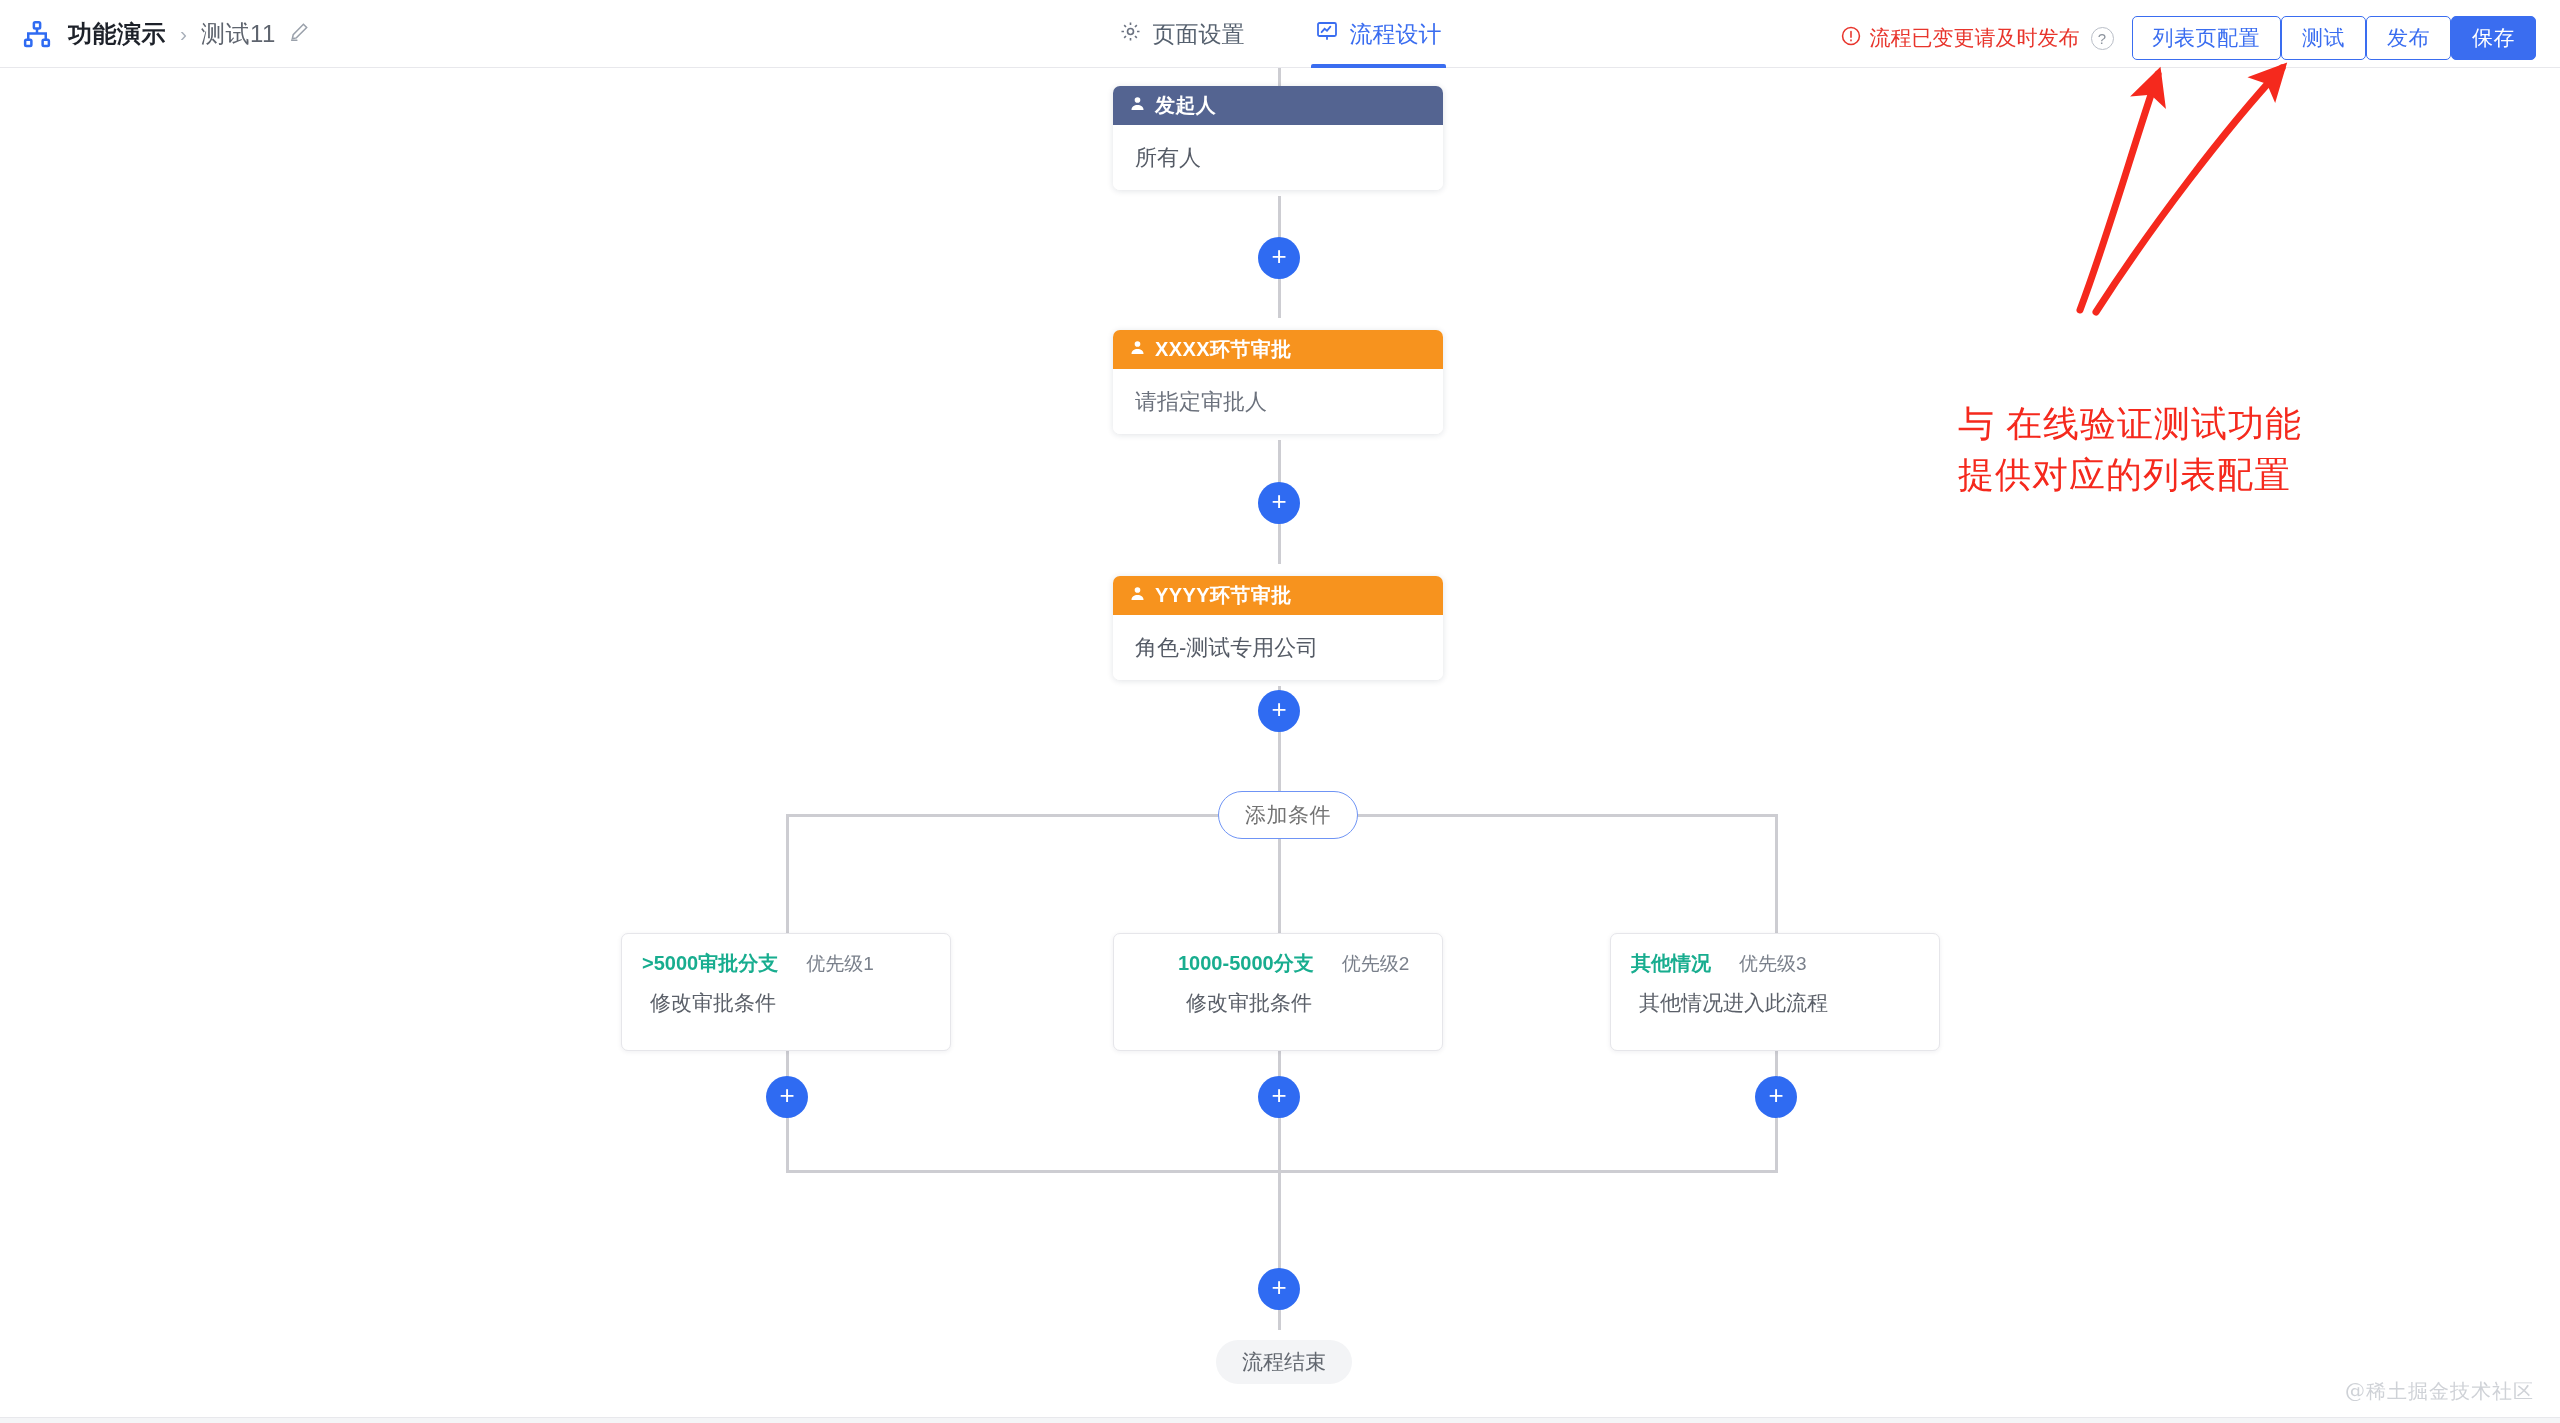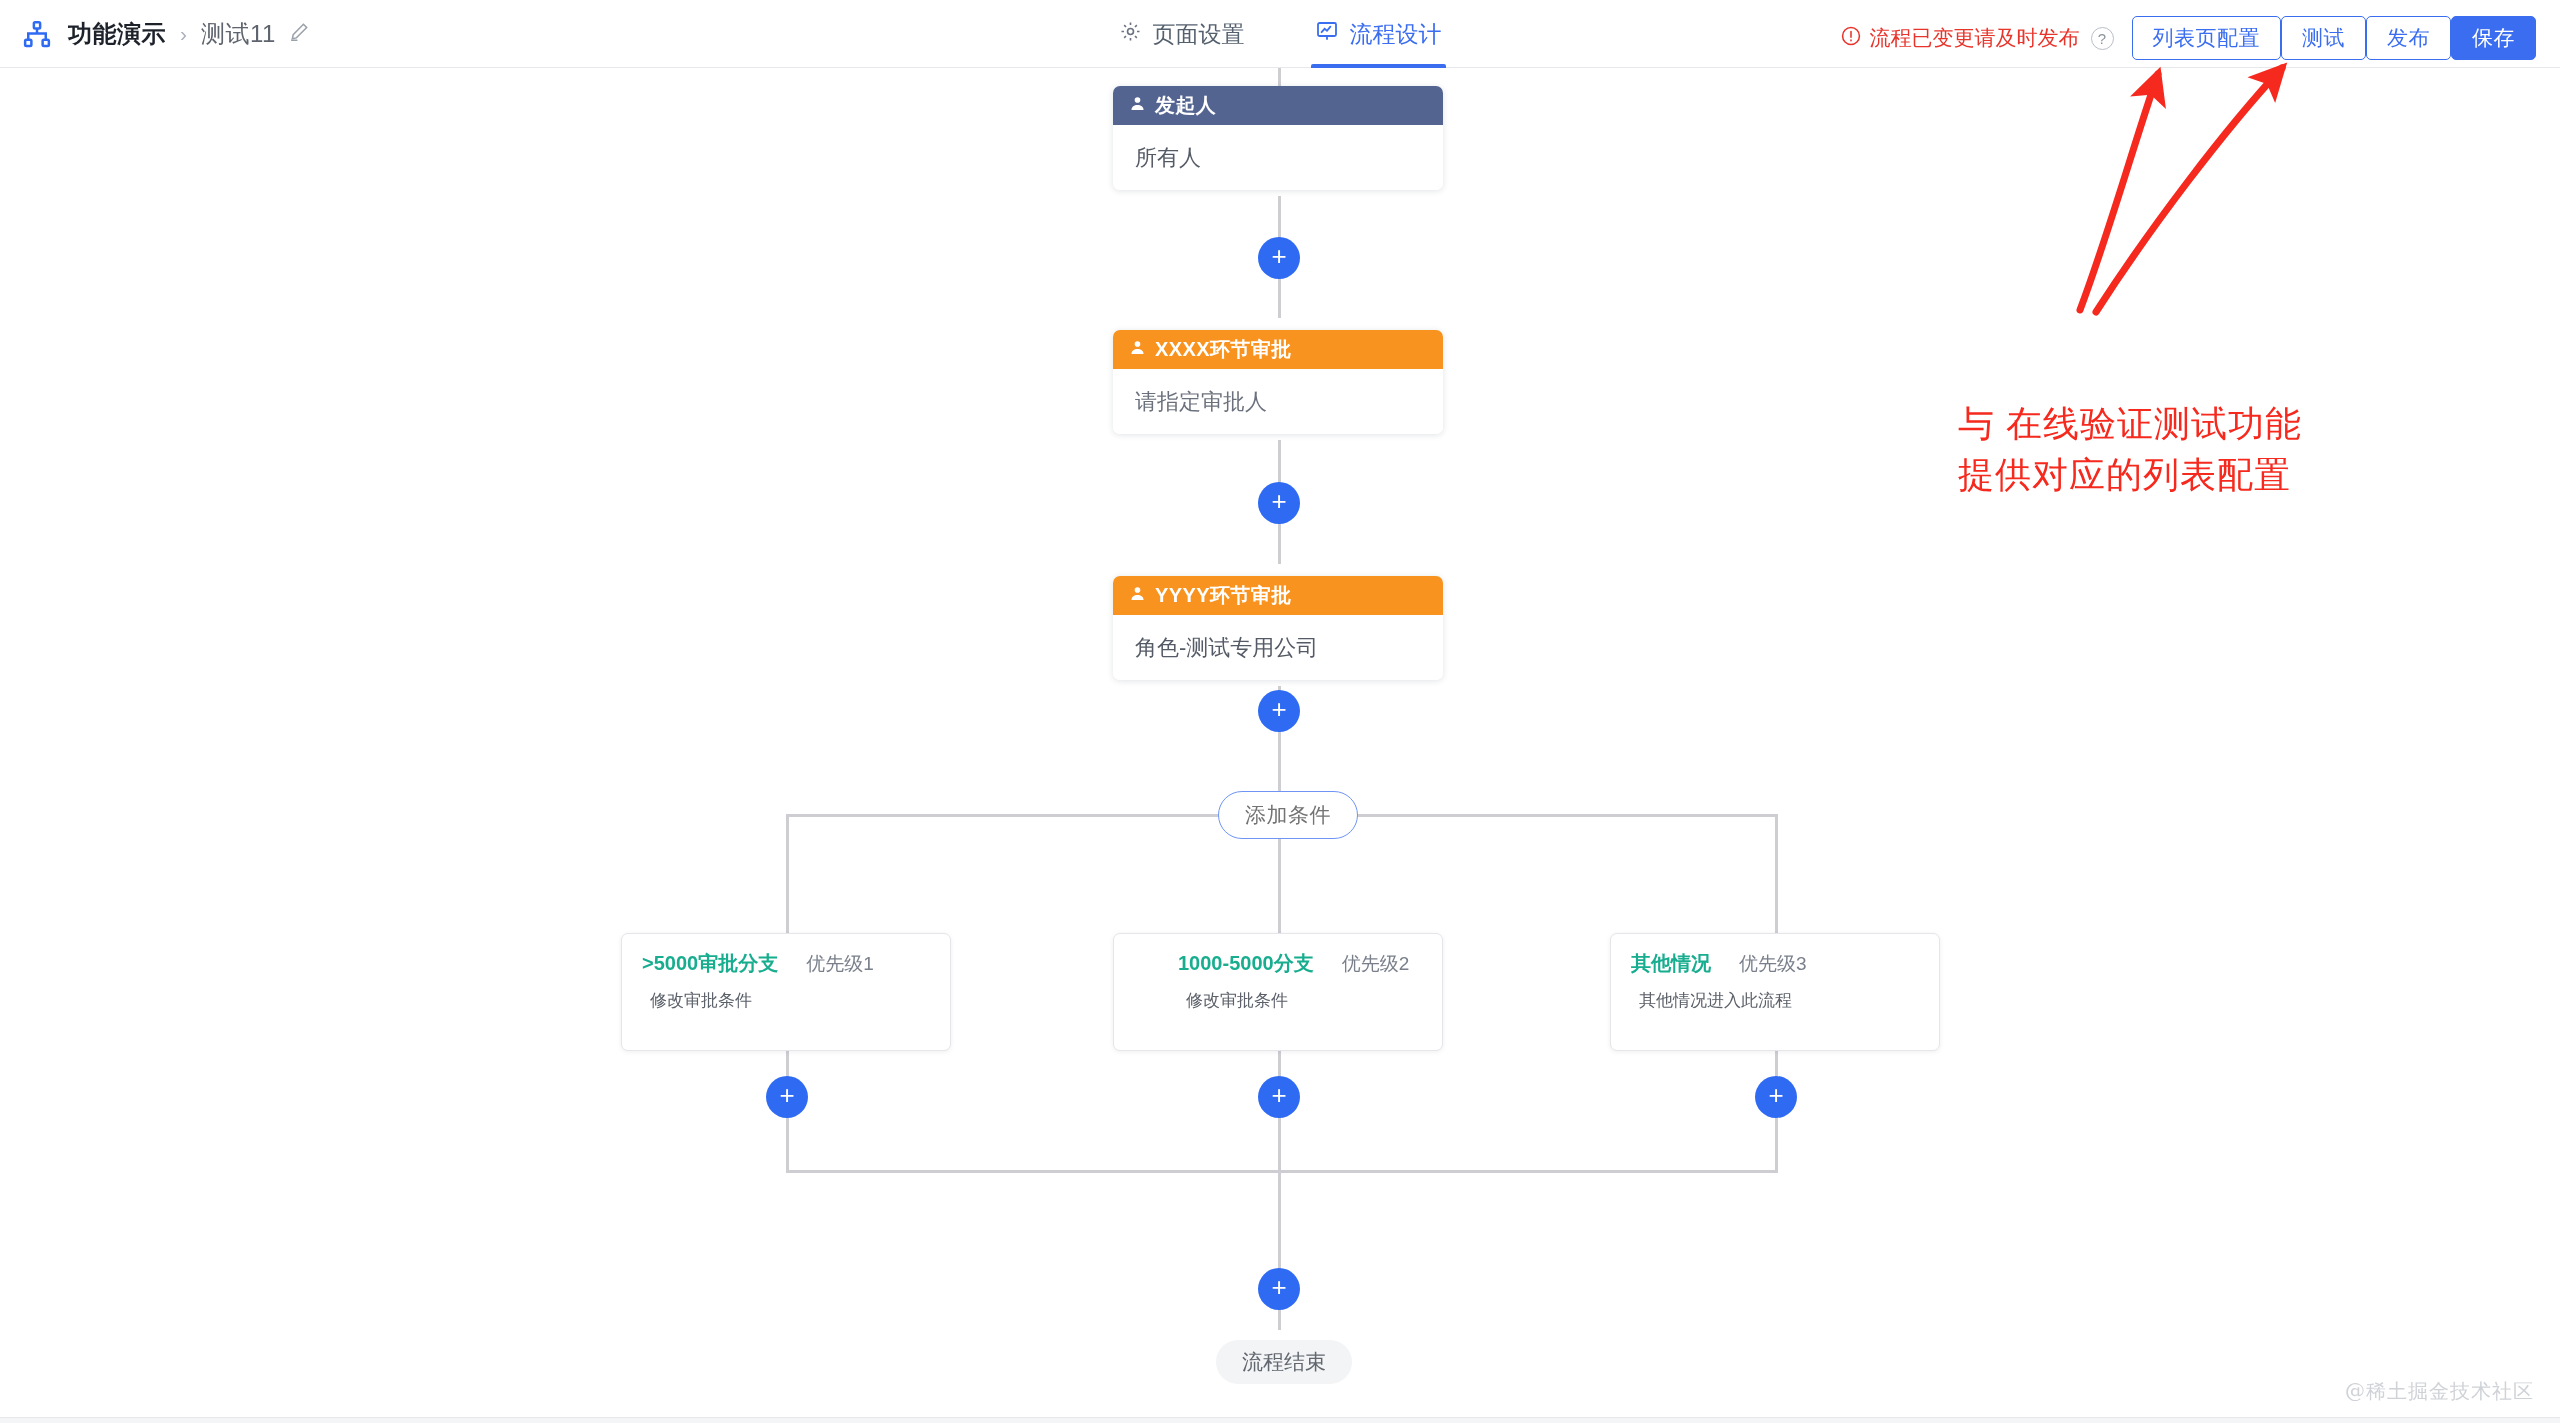--- a/index.html
+++ b/index.html
@@ -126,21 +126,21 @@
     background: #fff; border: 1px solid #e6e6ea; border-radius: 7px;
     box-shadow: 0 1px 5px rgba(25,35,60,.07);
     cursor: pointer; z-index: 4;
   }
   .branch-top {
     display: flex; align-items: baseline; padding: 16px 20px 0 20px;
     justify-content: flex-start; gap: 28px;
   }
   .branch-title { color: #18ad8f; font-size: 20px; font-weight: 700; white-space: nowrap;}
   .branch-prio  { color: #7a808b; font-size: 19px; white-space: nowrap; }
-  .branch-body  { padding: 12px 20px 0 28px; font-size: 17px; color: #5b6069; }
+  .branch-body  { padding: 12px 20px 0 28px; font-size: 21px; color: #5b6069; }
 
   
   .end-pill {
     position: absolute; height: 44px; padding: 0 26px;
     border-radius: 23px; background: #f3f4f6;
     color: #62676f; font-size: 21px;
     display: flex; align-items: center; justify-content: center;
     z-index: 6;
   }
 

